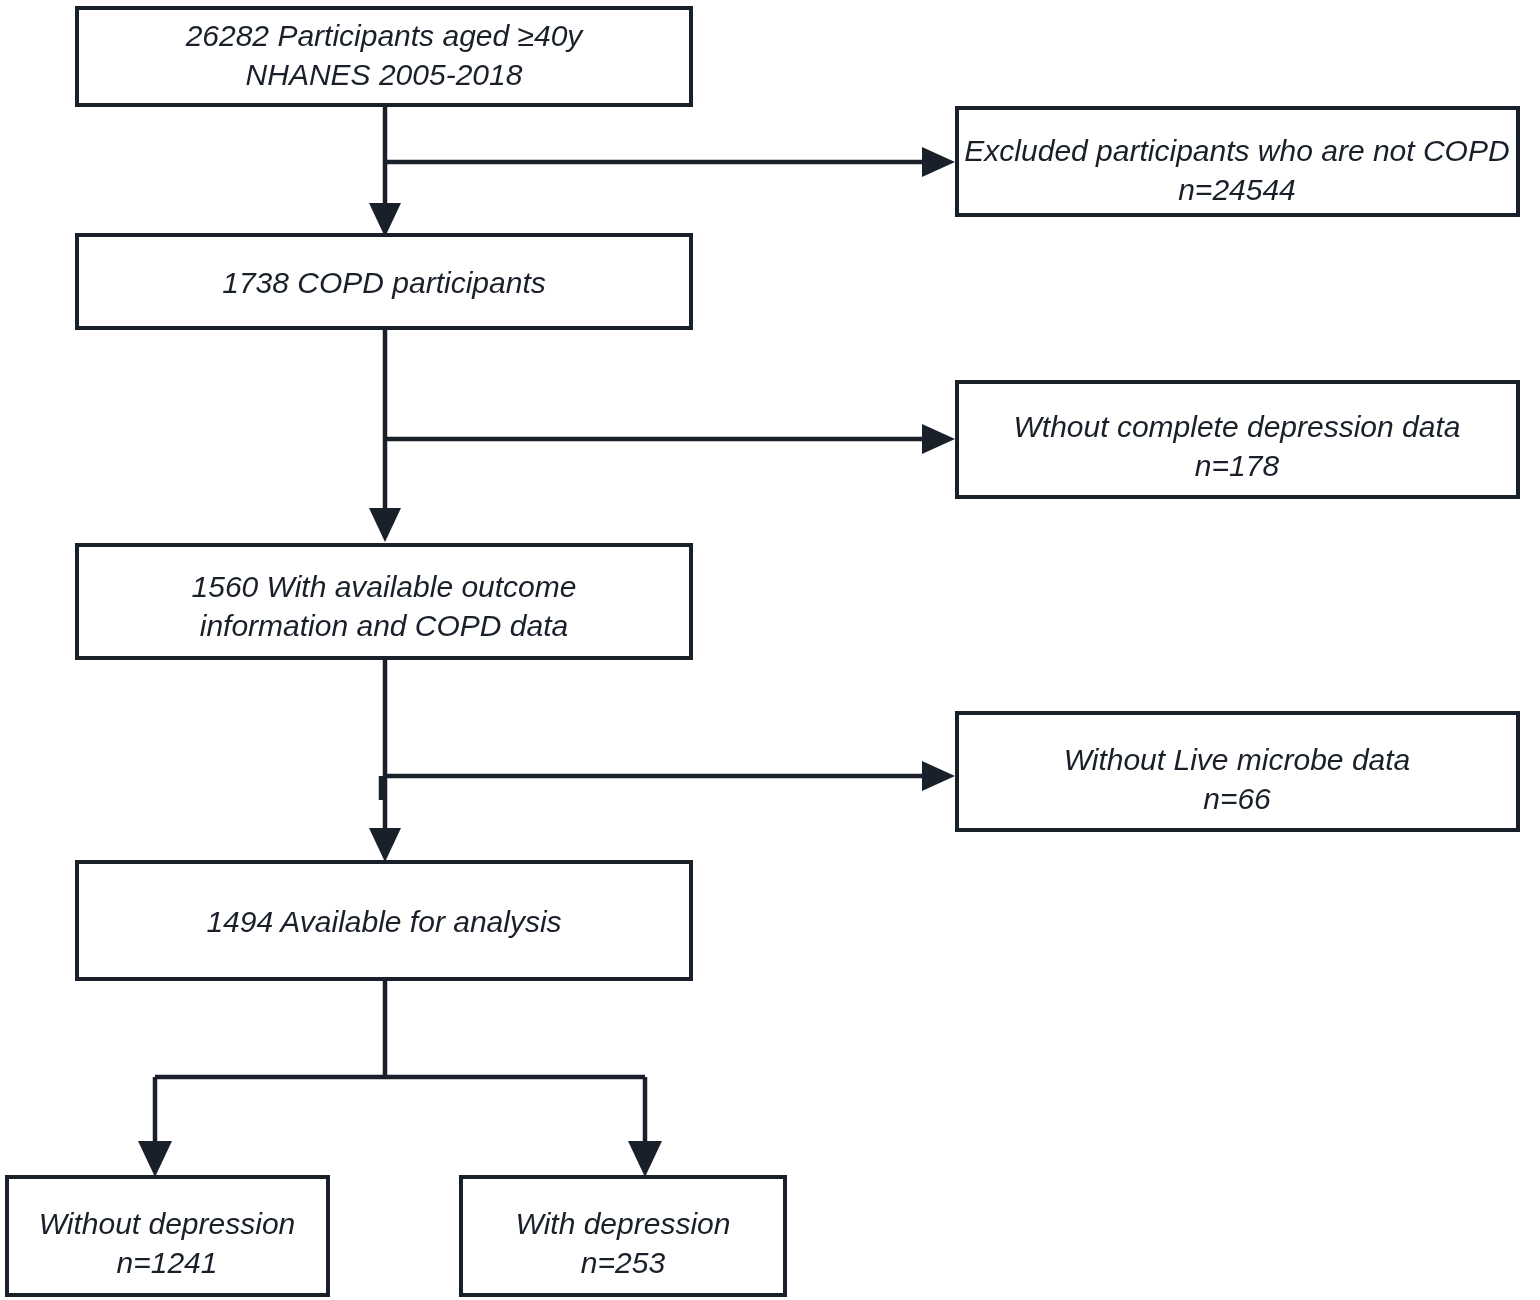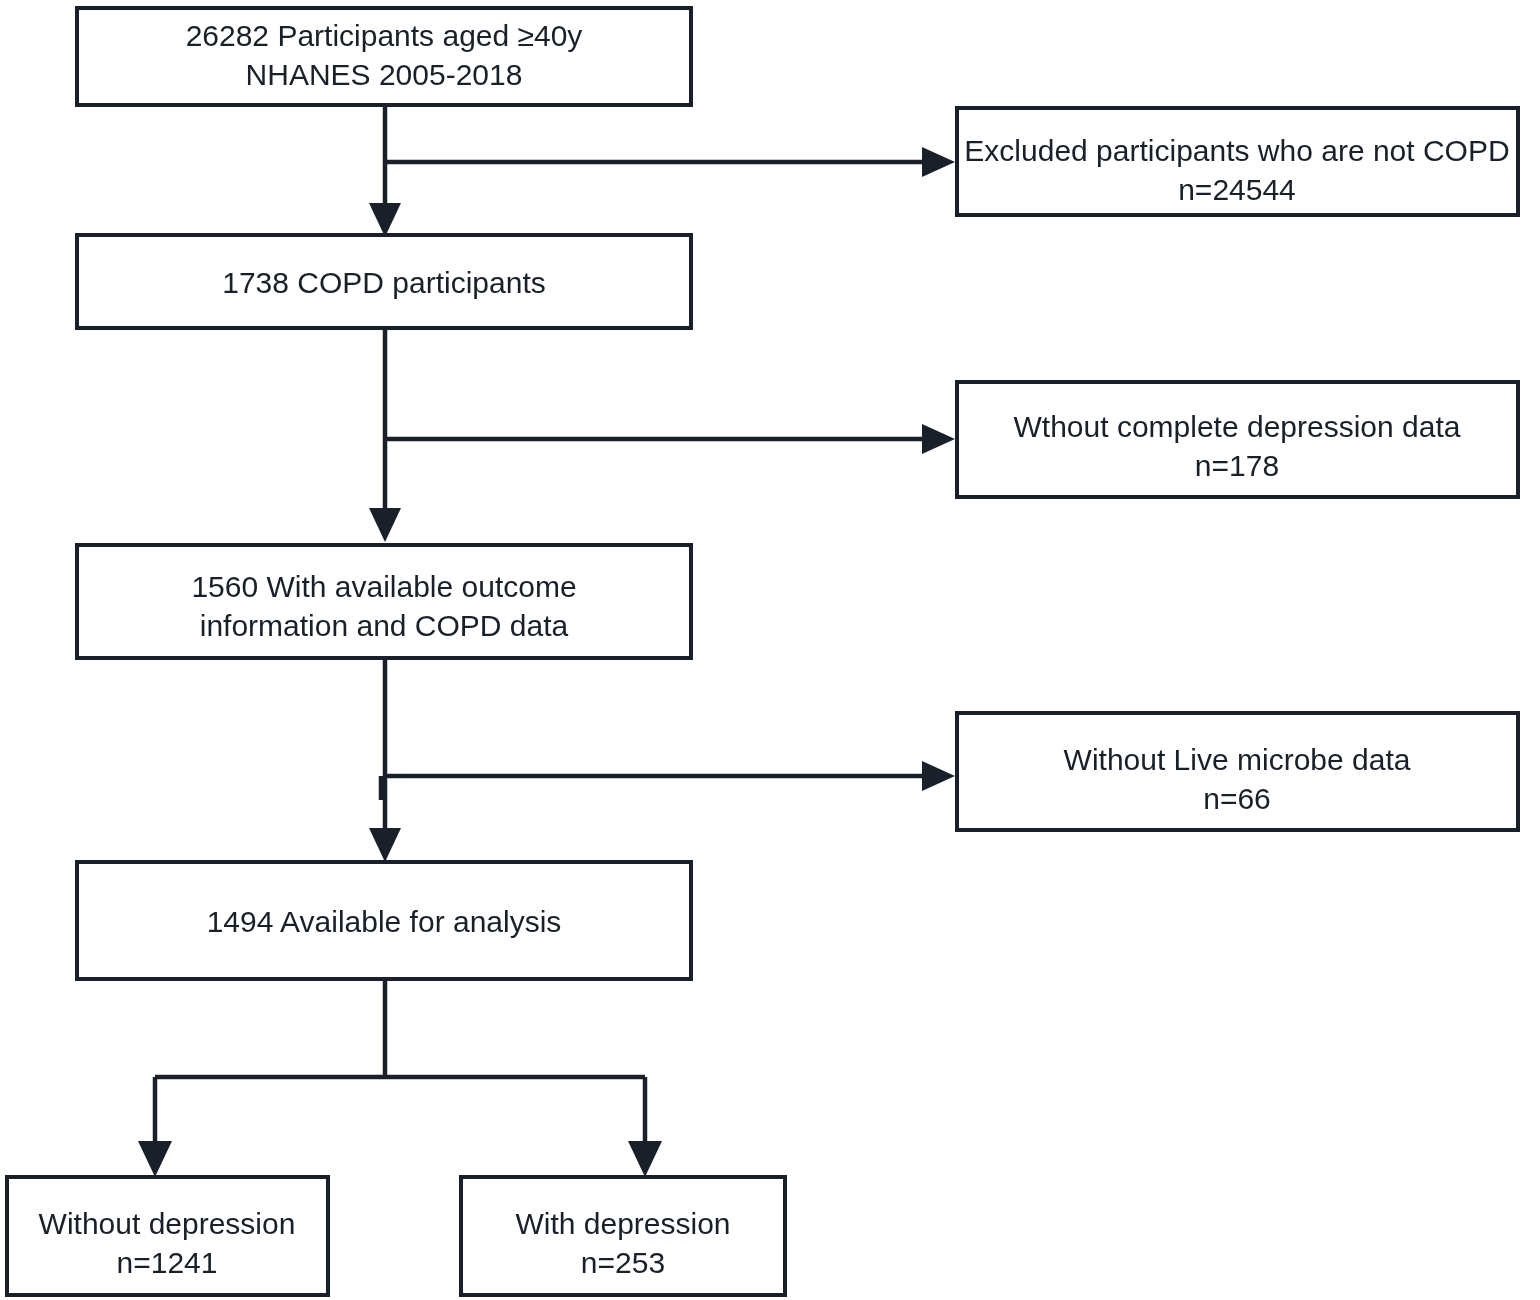--- a/index.html
+++ b/index.html
@@ -12,20 +12,21 @@
     width: 1540px;
     height: 1300px;
     font-family: "Liberation Sans", sans-serif;
     color: #1a2029;
     overflow: hidden;
   }
   #flow-root {
     position: relative;
     width: 1395px;
     height: 1300px;
+    font-style: italic;
   }
   svg.flow-canvas {
     position: absolute;
     top: 0;
     left: 0;
     width: 1540px;
     height: 1300px;
     display: block;
   }
   .node-box {

